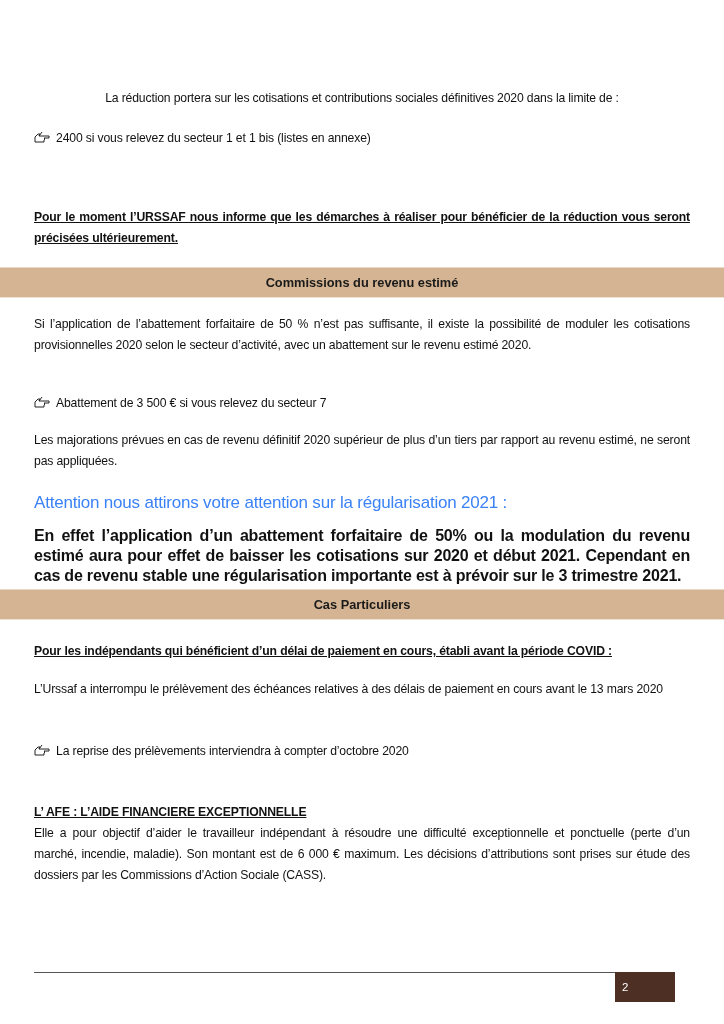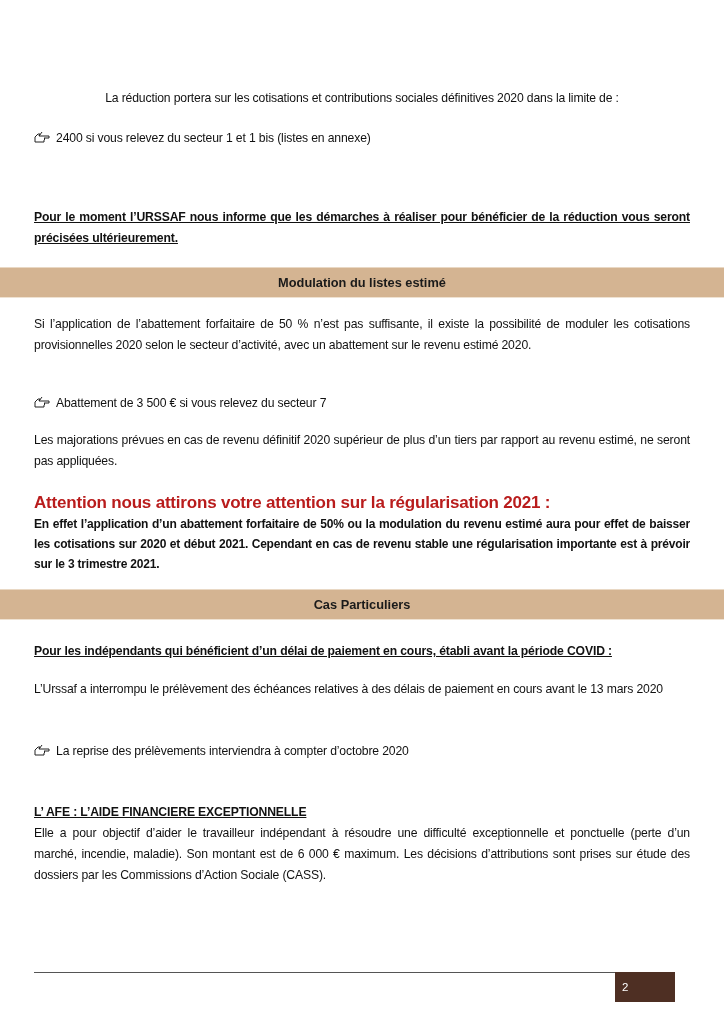--- a/index.html
+++ b/index.html
@@ -49,35 +49,36 @@
       text-align: center;
       font-weight: bold;
       font-size: 12.8px;
       line-height: 29px;
       color: #1a1a1a;
     }
     .attention {
       position: absolute;
       left: 34px;
       width: 660px;
-      color: #b91c1c;
-      font-weight: bold;
+      color: #3b82f6;
+      font-weight: normal;
       font-size: 17px;
       line-height: 22px;
       letter-spacing: -0.2px;
     }
     .small-bold {
       position: absolute;
       left: 34px;
       width: 656px;
       font-weight: bold;
-      font-size: 12px;
+      font-size: 16px;
       line-height: 20px;
       letter-spacing: -0.2px;
       text-align: justify;
+      margin-top: 12px;
     }
     .footer-line {
       position: absolute;
       left: 34px;
       top: 972px;
       width: 641px;
       height: 1px;
       background: #555555;
     }
     .footer-text {
@@ -115,21 +116,21 @@
   <div class="text justify" style="top:128px;">
     <span class="hand">
       <svg width="17" height="12" viewBox="0 0 17 12">
           <path d="M1 11 L1 6 L4 3 L6 3 L5 5 L15 5 L15 7 L10 7 L11 8 L10 9 L10 11 Z M5 5 L8 1" fill="none" stroke="#222" stroke-width="1"></path>
         </svg>
     </span><span>2400 si vous relevez du secteur 1 et 1 bis (listes en annexe)</span>
   </div>
 
   <div class="text bold justify" style="top:207px;">Pour le moment l’URSSAF nous informe que les démarches à réaliser pour bénéficier de la réduction vous seront précisées ultérieurement.</div>
 
-  <div class="banner" style="top:267px;">Modulation du listes estimé</div>
+  <div class="banner" style="top:267px;">Commissions du revenu estimé</div>
 
   <div class="text justify" style="top:314px;">Si l’application de l’abattement forfaitaire de 50 % n’est pas suffisante, il existe la possibilité de moduler les cotisations provisionnelles 2020 selon le secteur d’activité, avec un abattement sur le revenu estimé 2020.</div>
 
   <div class="text" style="top:393px;">
     <span class="hand">
       <svg width="17" height="12" viewBox="0 0 17 12">
           <path d="M1 11 L1 6 L4 3 L6 3 L5 5 L15 5 L15 7 L10 7 L11 8 L10 9 L10 11 Z M5 5 L8 1" fill="none" stroke="#222" stroke-width="1"></path>
         </svg>
     </span><span>Abattement de 3 500 € si vous relevez du secteur 7</span>
   </div>

